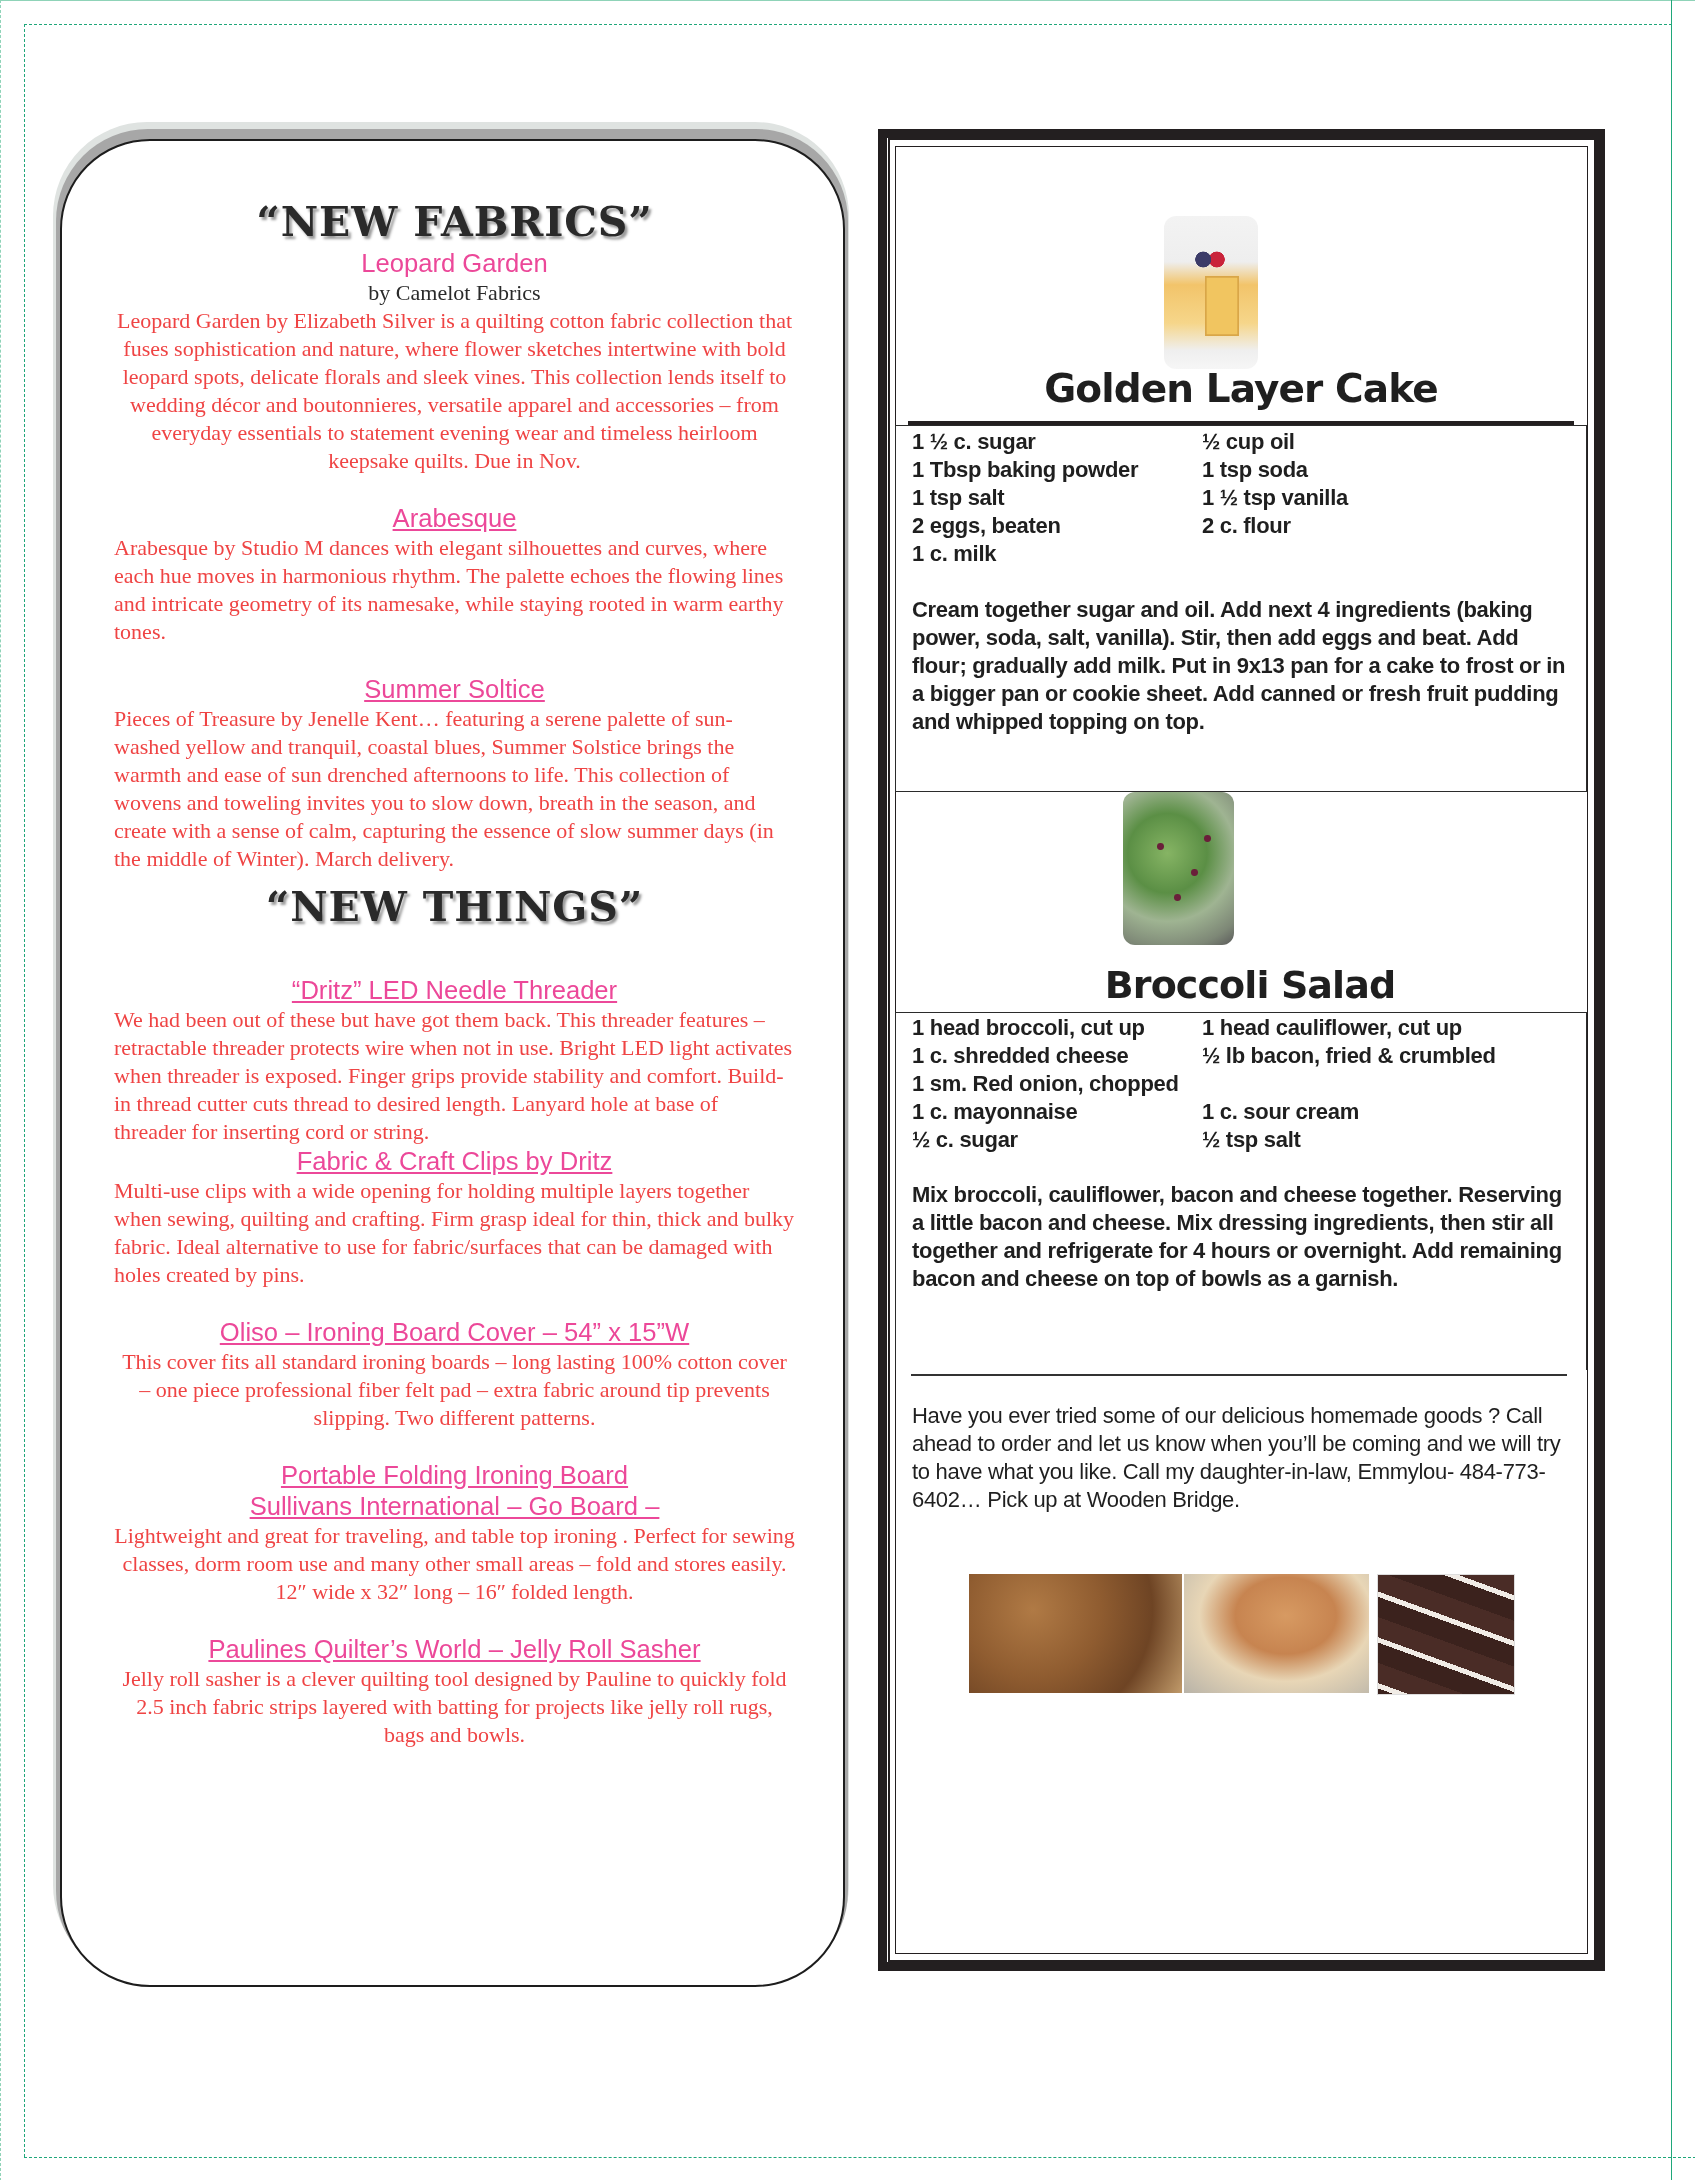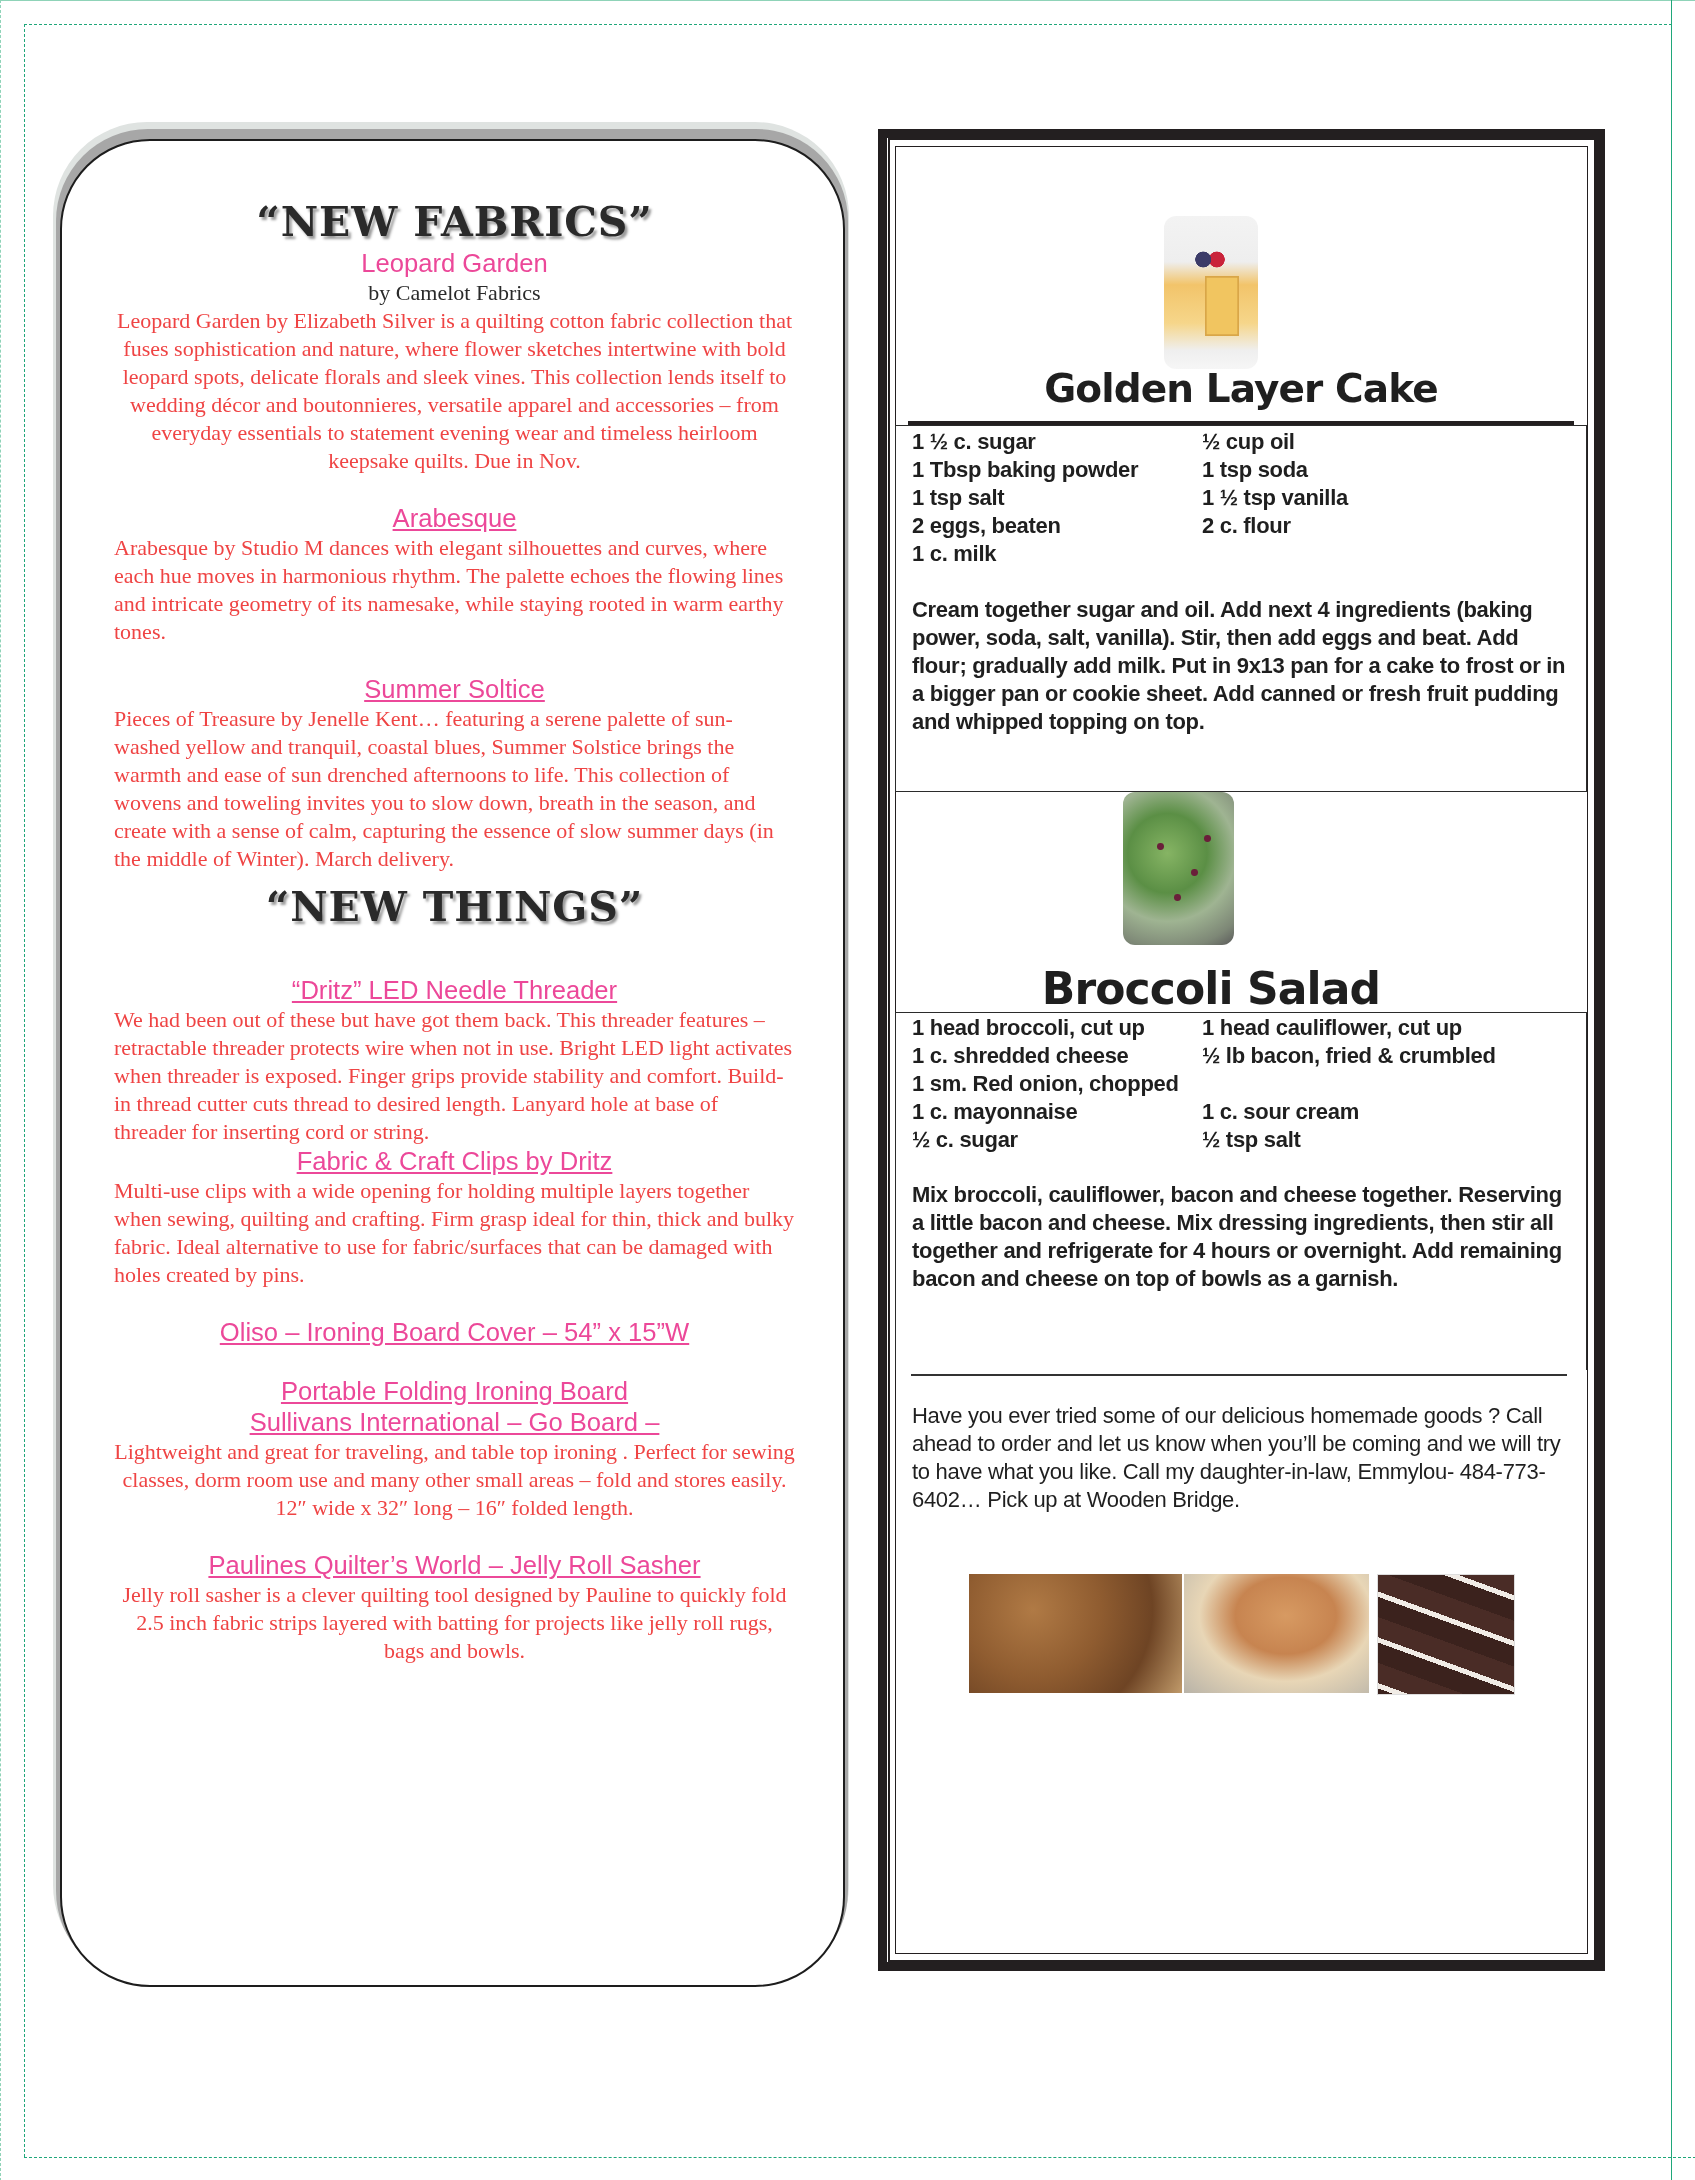--- a/index.html
+++ b/index.html
@@ -28,21 +28,21 @@
   .center { text-align:center; }
   .left { text-align:left; }
 
   
   .frame-outer { position:absolute; left:878px; top:129px; width:727px; height:1842px; border:9.4px solid #231f20; box-sizing:border-box; }
   .frame-mid { position:absolute; left:888px; top:138px; width:708px; height:1824px; border:2.6px solid #231f20; box-sizing:border-box; }
   .frame-inner { position:absolute; left:895px; top:146px; width:693px; height:1808px; border:1.7px solid #231f20; box-sizing:border-box; }
 
   .recipe-title { position:absolute; font-family:"DejaVu Sans", sans-serif; color:#1f1f1f; text-align:center; margin:0; }
   .title-cake { left:896px; top:366px; width:690px; font-size:39px; letter-spacing:-0.9px; }
-  .title-salad { left:896px; top:963px; width:630px; font-size:44px; letter-spacing:-0.9px; }
+  .title-salad { left:935px; top:963px; width:630px; font-size:38px; letter-spacing:-0.9px; }
 
   .cake-rule { position:absolute; left:908px; top:421px; width:666px; height:4.3px; background:#231f20; }
   .box { position:absolute; border:1.7px solid #2b2b2b; box-sizing:border-box; background:#fff; }
   .box-cake { left:895px; top:425px; width:692px; height:367px; }
   .box-salad { left:895px; top:1012px; width:692px; height:358px; border-bottom:none; }
 
   .ing-grid { position:absolute; font-family:"Liberation Sans", sans-serif; font-size:22px; color:#1f1f1f; line-height:28px; font-weight:bold; letter-spacing:-0.3px; }
   .ing-row { display:flex; height:28px; }
   .ing-a { width:290px; white-space:nowrap; }
   .ing-b { white-space:nowrap; }
@@ -104,20 +104,21 @@
     <p class="item-body left">We had been out of these but have got them back. This threader features – retractable threader protects wire when not in use. Bright LED light activates when threader is exposed. Finger grips provide stability and comfort. Build-in thread cutter cuts thread to desired length.  Lanyard hole at base of threader for inserting cord or string.</p>
   </div>
 
   <div>
     <p class="item-title">Fabric &amp; Craft Clips by Dritz</p>
     <p class="item-body left">Multi-use clips with a wide opening for holding multiple layers together when sewing, quilting and crafting.  Firm grasp ideal for thin, thick and bulky fabric. Ideal alternative to use for fabric/surfaces that can be damaged with holes created by pins.</p>
   </div>
 
   <div style="margin-top:28px;">
     <p class="item-title">Oliso – Ironing Board Cover – 54” x 15”W</p>
+    <p class="item-body center">This cover fits all standard ironing boards – long lasting 100% cotton cover – one piece professional fiber felt pad – extra fabric around tip prevents slipping.  Two different patterns.</p>
   </div>
 
   <div style="margin-top:28px;">
     <p class="item-title">Portable Folding Ironing Board</p>
     <p class="item-title">Sullivans International – Go Board –</p>
     <p class="item-body center">Lightweight and great for traveling, and table top ironing . Perfect for sewing classes, dorm room use and many other small areas – fold and stores easily.  12″ wide x 32″ long – 16″ folded length.</p>
   </div>
 
   <div style="margin-top:28px;">
     <p class="item-title">Paulines Quilter’s World – Jelly Roll Sasher</p>

